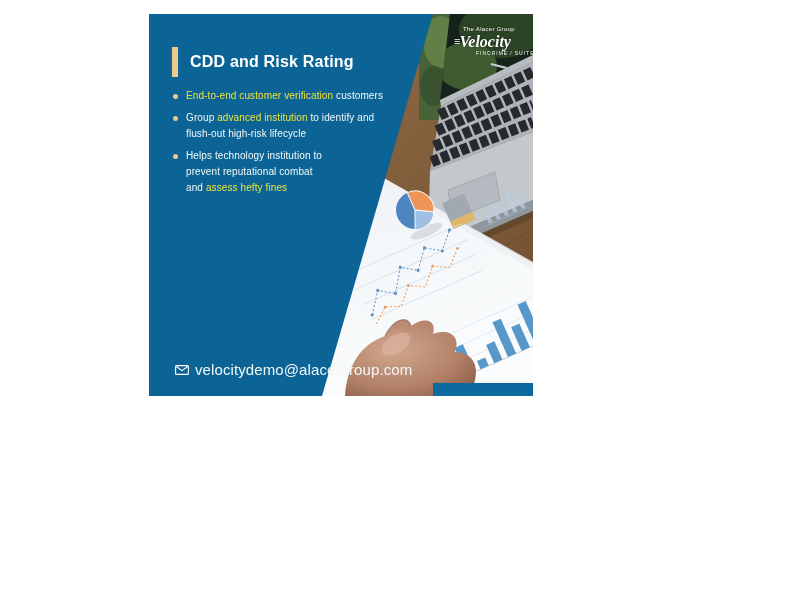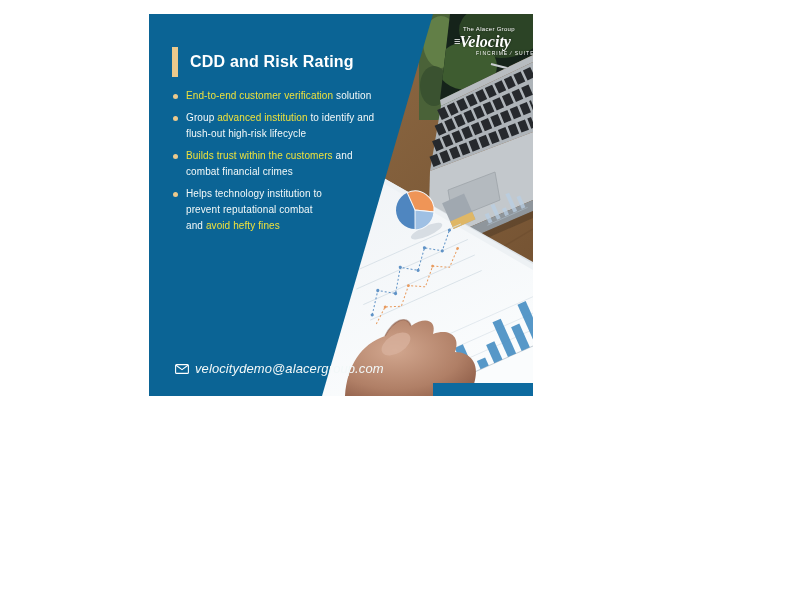--- a/index.html
+++ b/index.html
@@ -46,21 +46,21 @@
   .logo-company{font-size:6px;letter-spacing:.3px;margin-left:9px;white-space:nowrap;
     text-shadow:0 0 2px rgba(0,0,0,.45);}
   .logo-product{font-family:"Liberation Serif",serif;font-style:italic;font-weight:600;
     font-size:16px;margin-top:2px;white-space:nowrap;text-shadow:0 0 2px rgba(0,0,0,.5);}
   .logo-eq{font-family:"Liberation Sans",sans-serif;font-style:normal;font-size:11px;
     font-weight:bold;vertical-align:2px;margin-right:-1px;}
   .logo-suite{font-size:5px;letter-spacing:1px;margin-top:1px;margin-left:22px;white-space:nowrap;
     text-shadow:0 0 2px rgba(0,0,0,.45);}
   
   .email-row{position:absolute;left:26px;top:347px;display:flex;align-items:center;gap:6px;}
-  .email-text{color:var(--body-text);font-size:13px;letter-spacing:.1px;white-space:nowrap;font-style:italic;}
+  .email-text{color:var(--body-text);font-size:15px;letter-spacing:.1px;white-space:nowrap;}
 </style>
 </head>
 <body>
 
 <div class="flyer">
 
   <svg class="photo-svg" viewBox="0 0 384 382">
     <defs>
       <linearGradient id="wood" x1="0" y1="0" x2="1" y2="1">
         <stop offset="0" stop-color="#9a744b"></stop>
@@ -206,24 +206,23 @@
     <div class="logo-product"><span class="logo-eq">≡</span><span>Velocity</span></div>
     <div class="logo-suite">FINCRIME ⁄ SUITE</div>
   </div>
 
   <div class="title-row">
     <div class="title-bar"></div>
     <div class="title-text">CDD and Risk Rating</div>
   </div>
 
   <ul class="bullets">
-      <li><span class="hl">End-to-end customer verification</span><span> solution</span></li>
+      <li><span class="hl">End-to-end customer verification</span><span> customers</span></li>
       <li><span>Group </span><span class="hl">advanced institution</span><span> to identify and</span><br><span>flush-out high-risk lifecycle</span></li>
-      <li><span class="hl">Builds trust within the customers</span><span> and</span><br><span>combat financial crimes</span></li>
-      <li><span>Helps technology institution to</span><br><span>prevent reputational combat</span><br><span>and </span><span class="hl">avoid hefty fines</span></li>
+      <li><span>Helps technology institution to</span><br><span>prevent reputational combat</span><br><span>and </span><span class="hl">assess hefty fines</span></li>
     </ul>
 
   <div class="email-row">
     <svg width="14" height="10" viewBox="0 0 14 10">
       <rect x="0.6" y="0.6" width="12.8" height="8.8" rx="1" fill="none" stroke="#ffffff" stroke-width="1.1"></rect>
       <path d="M1,1.2 L7,5.6 L13,1.2" fill="none" stroke="#ffffff" stroke-width="1.1"></path>
     </svg>
     <span class="email-text">velocitydemo@alacergroup.com</span>
   </div>
 

